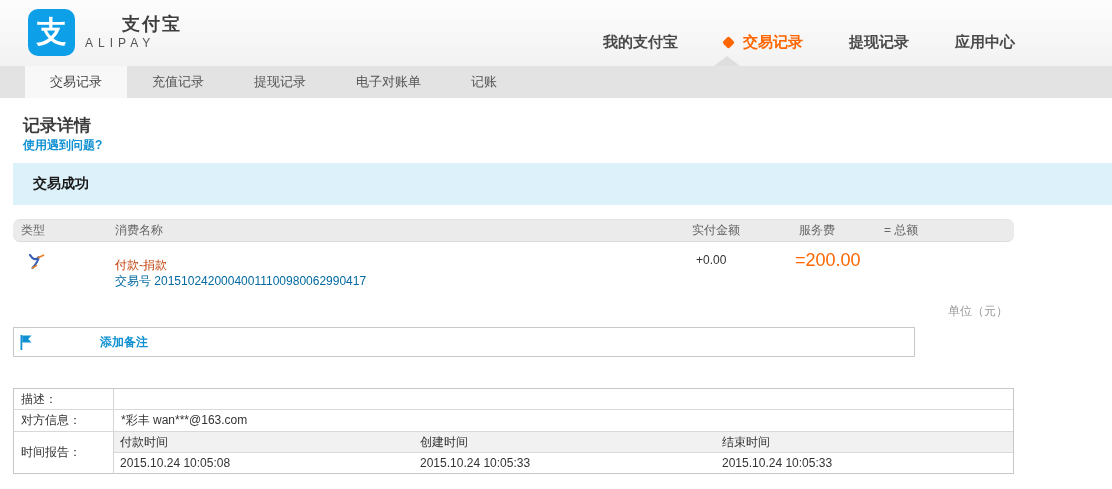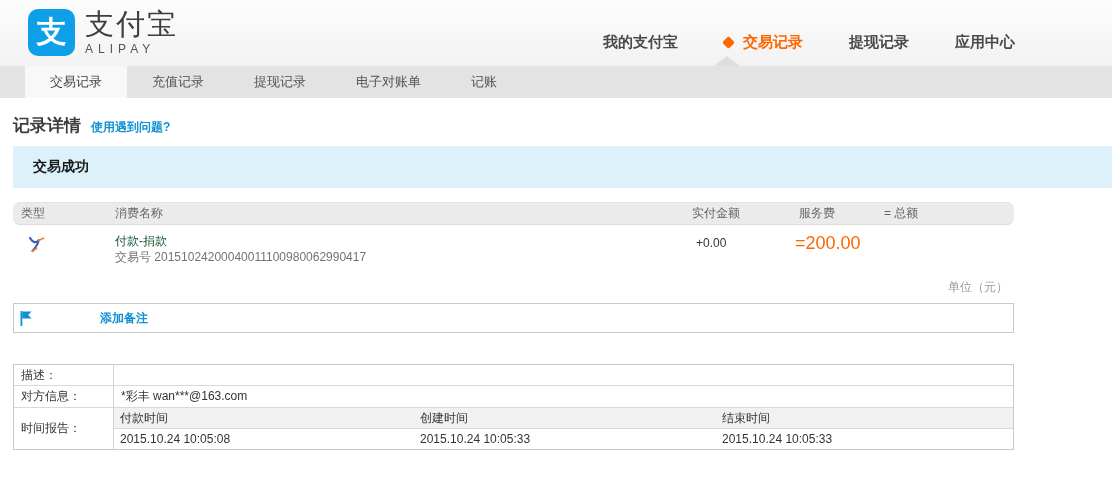--- a/index.html
+++ b/index.html
@@ -5,71 +5,71 @@
   * { margin:0; padding:0; box-sizing:border-box; }
   html,body { width:1112px; height:489px; background:#fff; overflow:hidden;
     font-family:"Liberation Sans","DejaVu Sans",sans-serif; }
 
   
   .top-header { position:relative; height:66px; background:linear-gradient(#fdfdfd,#f2f2f2); }
   .logo-row { position:absolute; left:28px; top:9px; display:flex; align-items:center; }
   .logo-mark { width:47px; height:47px; background:#0d9fe8; border-radius:10px; color:#fff;
     font-size:30px; font-weight:bold; display:flex; align-items:center; justify-content:center; }
   .logo-text { margin-left:10px; }
-  .logo-cn { font-size:29px; font-weight:normal; color:#3e3e3e; line-height:1.05; letter-spacing:2px; }
+  .logo-cn { font-size:18px; font-weight:bold; color:#3e3e3e; line-height:1.05; letter-spacing:2px;margin-left:37px; }
   .logo-en { font-size:12px; color:#555; letter-spacing:5px; margin-top:2px; }
   .top-nav { position:absolute; right:97px; top:33px; display:flex; gap:46px;
     font-size:15px; font-weight:bold; color:#4a4a4a; white-space:nowrap; }
   .top-nav .nav-item { cursor:pointer; display:flex; align-items:center; }
   .top-nav .nav-item.active { color:#ff6600; }
   .nav-bullet { display:inline-block; width:9px; height:9px; background:#ff6600;
     border-radius:2px; transform:rotate(45deg); margin-right:10px; }
   .nav-pointer { position:absolute; bottom:0; left:714px; width:0; height:0;
     border-left:13px solid transparent; border-right:13px solid transparent;
     border-bottom:10px solid #dedede; }
 
   
   .tabbar { height:32px; background:#e3e3e3; display:flex; align-items:stretch;
     padding-left:25px; font-size:13px; color:#555; }
   .tab { display:flex; align-items:center; padding:0 25px; cursor:pointer; white-space:nowrap; }
   .tab.active { background:#f8f8f8; color:#444; }
 
   
   .main { padding-left:13px; width:1014px; }
-  .title-row { margin-top:16px; display:flex; align-items:baseline; }
+  .title-row { margin-top:16px; display:flex; align-items:baseline;flex-direction:column; }
   .page-title { font-size:17px; font-weight:bold; color:#3c3c3c; }
   .help-link { margin-left:10px; font-size:12px; font-weight:bold; color:#0e90d2;
     text-decoration:none; cursor:pointer; }
   .success-banner { margin-top:9px; height:42px; width:1109px; background:#ddf1fb;
     display:flex; align-items:center; padding-left:20px;
     font-size:14px; font-weight:bold; color:#1a1a1a; }
 
   
   .tx-table { margin-top:14px; width:1001px; font-size:12px; }
   .tx-grid { display:grid; grid-template-columns:102px 561px 119px 85px 134px; }
   .tx-head { height:23px; background:#ebebeb; border-top:1px solid #e3e3e3;
     border-bottom:1px solid #dcdcdc; align-items:center; color:#666;border-radius:7px; }
   .th-type { padding-left:8px; }
   .th-paid { text-align:right; padding-right:55px; }
   .th-fee { padding-left:4px; }
   .th-total { padding-left:4px; }
   .tx-row { padding-top:8px; padding-bottom:5px; }
   .cell-icon { padding-left:14px; padding-top:2px; }
-  .tx-name { color:#14532d; line-height:16px; }
-  .tx-tradeno { color:#737373; line-height:16px; }
+  .tx-name { color:#c2410c; line-height:16px;margin-top:7px; }
+  .tx-tradeno { color:#0369a1; line-height:16px; }
   .cell-paid { text-align:right; padding-right:55px; padding-top:3px; color:#333; }
   .cell-fee { padding-left:20px; padding-top:3px; color:#333; }
   .cell-total { text-align:right; padding-right:24px; font-size:18px; color:#ff6600; line-height:20px; }
   .category-row { height:26px; border-top:1px solid #e9e9e9; border-bottom:1px solid #d7d7d7;
     display:flex; align-items:center; padding-left:102px; color:#333; }
   .unit-note { width:1001px; text-align:right; padding-right:6px; margin-top:9px;
     font-size:12px; color:#9a9a9a; }
 
   
-  .remark-box { margin-top:7px; width:1001px; height:30px; border:1px solid #c9c9c9;
+  .remark-box { margin-top:7px; width:902px; height:30px; border:1px solid #c9c9c9;
     background:#fff; display:flex; align-items:center; }
   .flag-icon { margin-left:5px; display:inline-flex; }
   .remark-link { margin-left:67px; font-size:12px; font-weight:bold; color:#0e90d2;
     text-decoration:none; cursor:pointer; }
 
   
   .details-table { margin-top:31px; width:1001px; border:1px solid #c8c8c8; font-size:12px; color:#333; }
   .d-row { display:grid; grid-template-columns:100px 1fr; }
   .d-label { padding-left:7px; border-right:1px solid #d4d4d4; display:flex; align-items:center; }
   .d-value { padding-left:7px; display:flex; align-items:center; }

